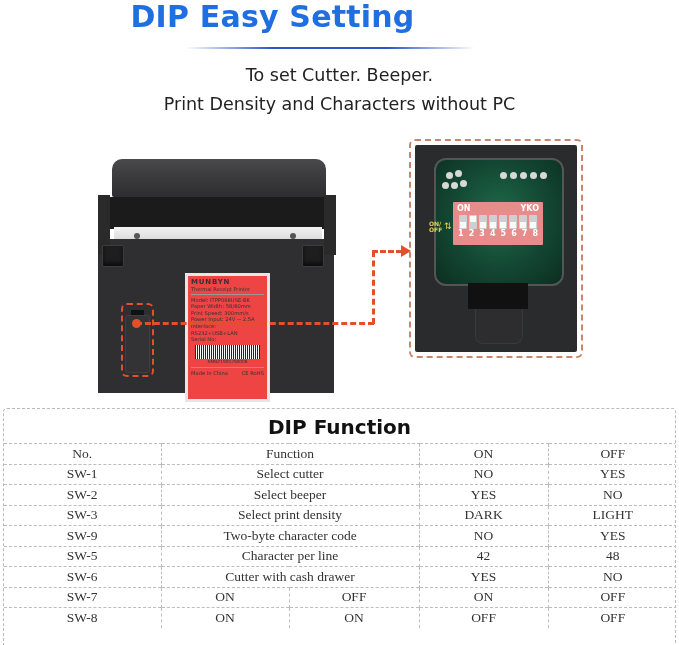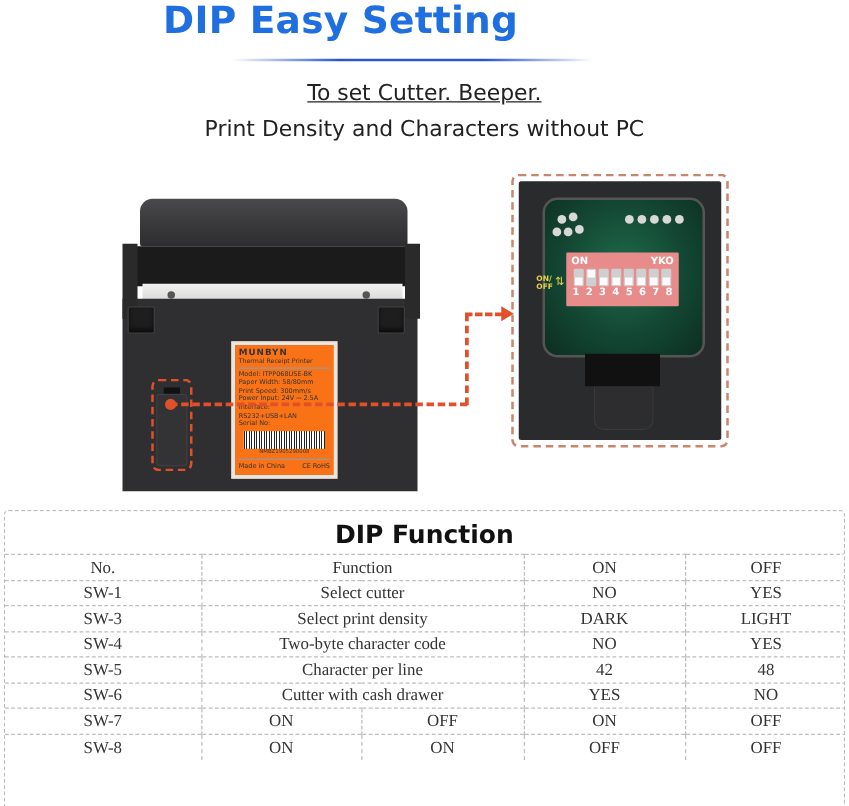--- a/index.html
+++ b/index.html
@@ -12,21 +12,21 @@
       font-size: 30px; line-height: 34px; color: #1f6fe0; letter-spacing: 0.2px;
     }
     .title-rule {
       position: absolute; left: 185px; top: 47px; width: 290px; height: 2px;
       background: linear-gradient(90deg, rgba(40,90,200,0) 0%, #2a56c6 30%, #2a56c6 70%, rgba(40,90,200,0) 100%);
     }
     .subtitle {
       position: absolute; left: 0; width: 679px; text-align: center;
       font-size: 17.5px; color: #222; line-height: 22px;
     }
-    .sub1 { top: 64px; text-decoration: underline; }
+    .sub1 { top: 64px; }
     .sub2 { top: 93px; }
 
     
     .printer { position: absolute; left: 98px; top: 155px; width: 252px; height: 238px; }
     .printer-lid {
       position: absolute; left: 14px; top: 4px; width: 214px; height: 38px;
       border-radius: 10px 10px 2px 2px;
       background: linear-gradient(180deg, #4a4a4c 0%, #3a3a3c 50%, #2e2e30 100%);
     }
     .printer-throat {
@@ -59,22 +59,22 @@
     }
     .dip-cover {
       position: absolute; left: 27px; top: 160px; width: 25px; height: 58px;
       background: #333336; border: 1px solid #3f3f42; border-radius: 3px;
     }
     .dip-latch {
       position: absolute; left: 33px; top: 155px; width: 13px; height: 8px; background: #111;
     }
 
     .label {
-      position: absolute; left: 87px; top: 118px; width: 85px; height: 110px;
-      background: #f97316; border: 3px solid #e6e6e6; padding: 2px 3px;
+      position: absolute; left: 87px; top: 118px; width: 85px; height: 129px;
+      background: #ef4444; border: 3px solid #e6e6e6; padding: 2px 3px;
       font-size: 5.2px; color: #333; line-height: 6.6px;
     }
     .label .brand { font-weight: bold; font-size: 7px; letter-spacing: 0.8px; line-height: 8px; }
     .label .sub { font-size: 5px; border-bottom: 1px solid #999; padding-bottom: 1px; margin-bottom: 2px; }
     .label .barcode {
       margin: 2px 4px 0 4px; height: 14px;
       background: repeating-linear-gradient(90deg, #222 0, #222 1px, #fff 1px, #fff 2px, #222 2px, #222 2.6px, #fff 2.6px, #fff 4px);
     }
     .label .serial { text-align: center; font-size: 4.3px; }
     .label .made { border-top: 1px solid #999; margin-top: 2px; padding-top: 2px; display: flex; justify-content: space-between; }
@@ -271,27 +271,33 @@
       <td>ON</td>
       <td>OFF</td>
     </tr>
     <tr>
       <td>SW-1</td>
       <td colspan="2">Select cutter</td>
       <td>NO</td>
       <td>YES</td>
     </tr>
     <tr>
+      <td>SW-2</td>
+      <td colspan="2">Select beeper</td>
+      <td>YES</td>
+      <td>NO</td>
+    </tr>
+    <tr>
       <td>SW-3</td>
       <td colspan="2">Select print density</td>
       <td>DARK</td>
       <td>LIGHT</td>
     </tr>
     <tr>
-      <td>SW-4</td>
+      <td>SW-9</td>
       <td colspan="2">Two-byte character code</td>
       <td>NO</td>
       <td>YES</td>
     </tr>
     <tr>
       <td>SW-5</td>
       <td colspan="2">Character per line</td>
       <td>42</td>
       <td>48</td>
     </tr>

